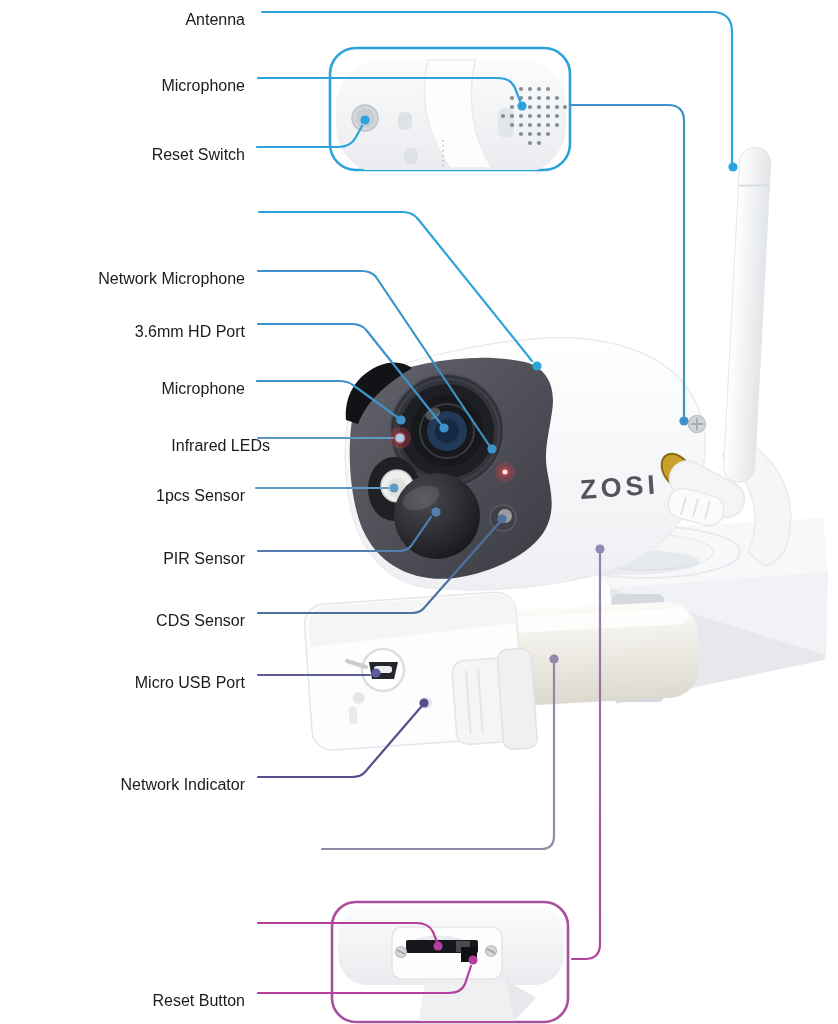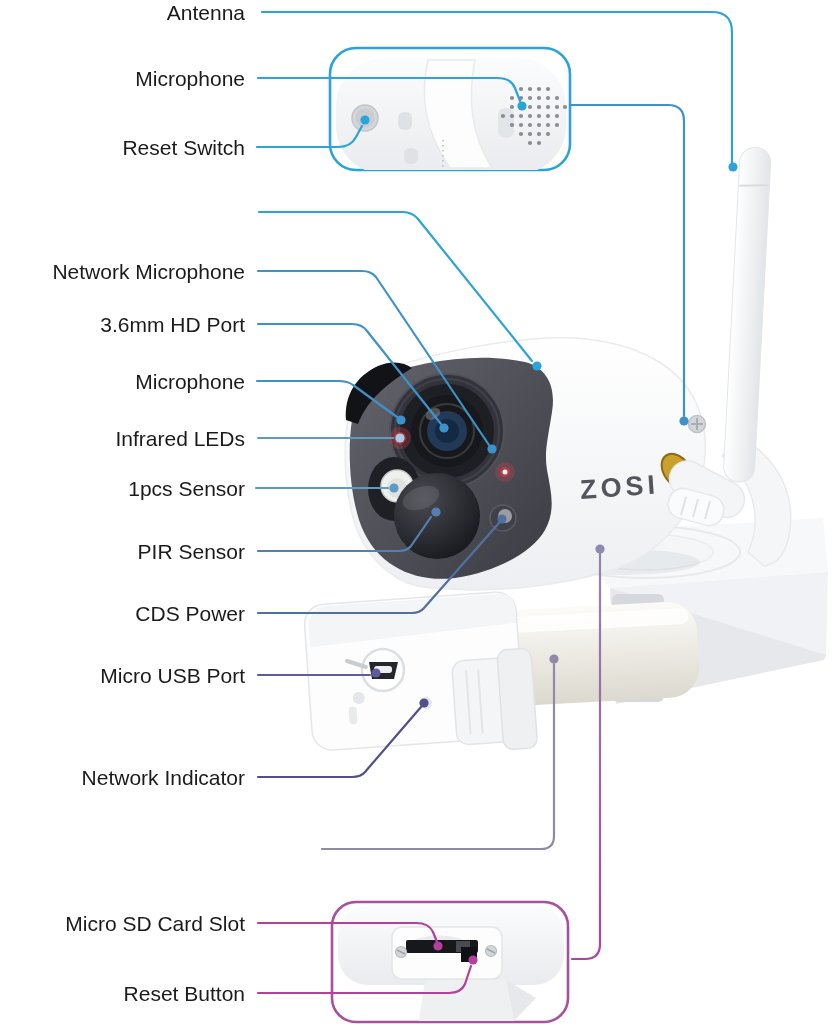--- a/index.html
+++ b/index.html
@@ -1,20 +1,20 @@
 <!DOCTYPE html>
 <html style="--ink: #1b1b1d; --cyan: #2da3db; --blue: #3e92c9; --muted-blue: #5e9ac2; --steel: #557fb2; --steel2: #50719f; --slate: #5d5d9e; --slate2: #544f8c; --gray-purple: #908aa8; --magenta: #b43f9d; --inset-blue: #2ba2da; --inset-magenta: #a8509d; --red: #e8404a; --gold: #cda22f;"><head>
 <meta charset="utf-8">
 <style>
   html,body{margin:0;padding:0;background:#fff;}
   .stage{position:relative;width:838px;height:1024px;background:#fff;
          font-family:"Liberation Sans",sans-serif;overflow:hidden;}
   .art{position:absolute;inset:0;}
-  .label{position:absolute;transform:translateY(-50%);font-size:21px;line-height:1;
-         color:var(--ink,#1b1b1d);white-space:nowrap;text-align:right;}
+  .label{position:absolute;transform:translateY(-50%);font-size:16px;line-height:1;
+         color:var(--ink,#1b1b1d);white-space:nowrap;text-align:right;margin-top:8px;}
   
   .ln{fill:none;stroke-width:2.2;stroke-linecap:round;stroke-linejoin:round;}
   .c-cyan{stroke:var(--cyan)} .f-cyan{fill:var(--cyan)}
   .c-blue{stroke:var(--blue)} .f-blue{fill:var(--blue)}
   .c-muted-blue{stroke:var(--muted-blue)} .f-muted-blue{fill:var(--muted-blue)}
   .c-steel{stroke:var(--steel)} .f-steel{fill:var(--steel)}
   .c-steel2{stroke:var(--steel2)} .f-steel2{fill:var(--steel2)}
   .c-slate{stroke:var(--slate)} .f-slate{fill:var(--slate)}
   .c-slate2{stroke:var(--slate2)} .f-slate2{fill:var(--slate2)}
   .c-gray-purple{stroke:var(--gray-purple)} .f-gray-purple{fill:var(--gray-purple)}
@@ -319,21 +319,20 @@
       <circle class="dot f-magenta" cx="473" cy="960" r="4.6"></circle>
     </g>
   </svg>
 
   <div class="label" style="top:12px;  right:593px">Antenna</div>
   <div class="label" style="top:78px;  right:593px">Microphone</div>
   <div class="label" style="top:147px; right:593px">Reset Switch</div>
   <div class="label" style="top:271px; right:593px">Network Microphone</div>
   <div class="label" style="top:324px; right:593px">3.6mm HD Port</div>
   <div class="label" style="top:381px; right:593px">Microphone</div>
-  <div class="label" style="top:438px; right:593px">Infrared LEDs</div>
+  <div class="label" style="top:438px; right:568px">Infrared LEDs</div>
   <div class="label" style="top:488px; right:593px">1pcs Sensor</div>
   <div class="label" style="top:551px; right:593px">PIR Sensor</div>
-  <div class="label" style="top:613px; right:593px">CDS Power</div>
+  <div class="label" style="top:613px; right:593px">CDS Sensor</div>
   <div class="label" style="top:675px; right:593px">Micro USB Port</div>
   <div class="label" style="top:777px; right:593px">Network Indicator</div>
-  <div class="label" style="top:923px; right:593px">Micro SD Card Slot</div>
   <div class="label" style="top:993px; right:593px">Reset Button</div>
 </div>
 
 </body></html>

